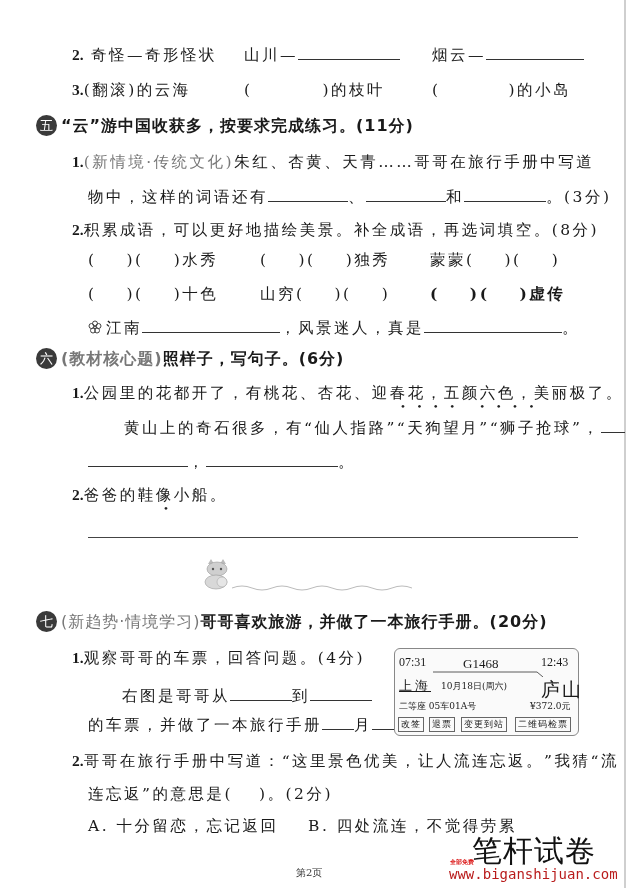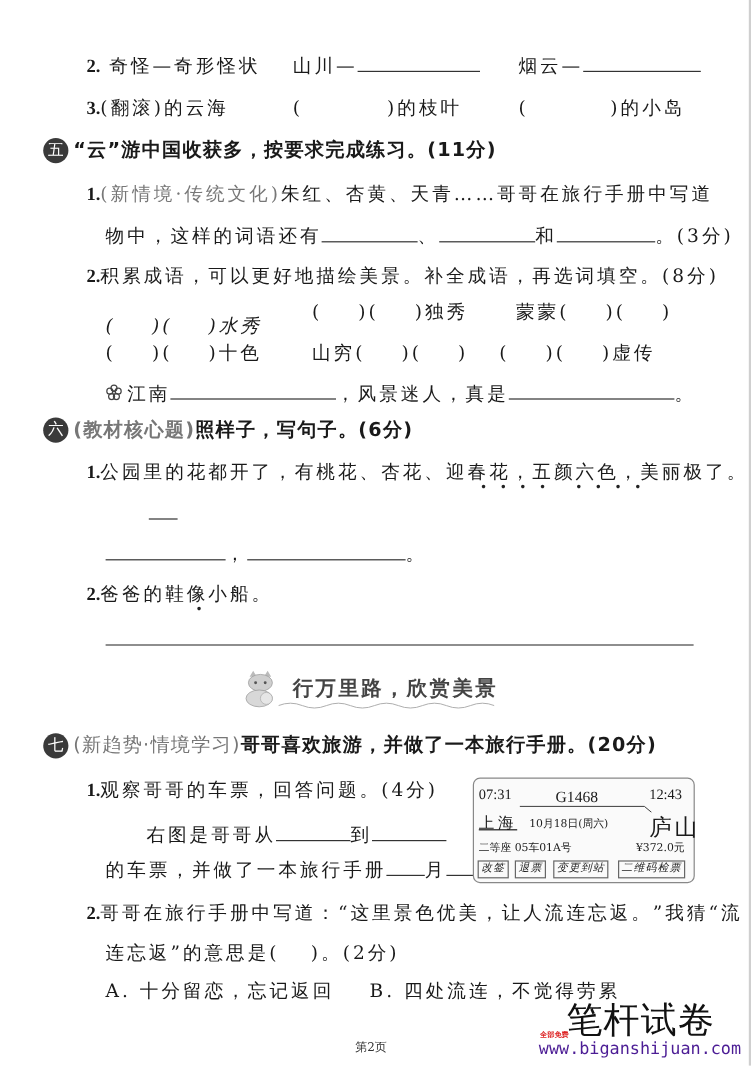--- a/index.html
+++ b/index.html
@@ -29,25 +29,25 @@
     position: absolute; left: 42px; top: 6px; font-size: 17px; font-weight: bold; color: #444;
     font-family: "DejaVu Serif", serif; letter-spacing: 2px;
   }
   .banner-wave { position: absolute; left: 30px; top: 28px; }
   .ticket {
     position: absolute; left: 394px; top: 648px; width: 183px; height: 86px;
     border: 1px solid #888; border-radius: 6px; background: #fafafa;
     font-size: 12px;
   }
   .ticket span { position: absolute; white-space: nowrap; }
-  .tk-btn { border: 1px solid #666; font-size: 9px; padding: 0 2px; line-height: 13px; letter-spacing: 1px; font-style: italic; }
+  .tk-btn { border: 1px solid #666; font-size: 9px; padding: 0 2px; line-height: 13px; letter-spacing: 1px; }
   .footer-page { position: absolute; left: 296px; top: 866px; font-size: 10px; color: #333; font-family: "DejaVu Serif", serif; }
   .wm-big { position: absolute; left: 472px; top: 835px; font-size: 30px; font-family: "DejaVu Sans", sans-serif; color: #111; letter-spacing: 1px; line-height: 32px; text-align: center; }
   .wm-red { position: absolute; left: 450px; top: 858px; font-size: 6px; color: #d22; font-family: "DejaVu Sans", sans-serif; font-weight: bold; }
-  .wm-url { position: absolute; left: 449px; top: 866px; font-size: 14px; font-family: "DejaVu Sans Mono", "Liberation Mono", monospace; color: #4c1d95; letter-spacing: 0px; }
+  .wm-url { position: absolute; left: 449px; top: 866px; font-size: 14px; font-family: "DejaVu Sans Mono", "Liberation Mono", monospace; color: #b91c1c; letter-spacing: 0px; }
 </style>
 </head>
 <body>
 
 <div class="right-edge"></div>
 
 <div class="line" style="left:72px; top:45px;">
   <span class="num">2.</span>
   <span>奇怪—奇形怪状</span>
 </div>
@@ -76,37 +76,37 @@
   <span class="num">1.</span><span class="gray">(新情境·传统文化)</span><span>朱红、杏黄、天青……哥哥在旅行手册中写道</span>
 </div>
 <div class="line" style="left:88px; top:187px;">
   <span>物中，这样的词语还有</span><span class="blank" style="width:80px;"></span><span>、</span><span class="blank" style="width:80px;"></span><span>和</span><span class="blank" style="width:82px;"></span><span>。(3分)</span>
 </div>
 
 <div class="line" style="left:72px; top:220px;">
   <span class="num">2.</span><span>积累成语，可以更好地描绘美景。补全成语，再选词填空。(8分)</span>
 </div>
 
-<div class="line" style="left:88px; top:262px;font-style:italic;">
+<div class="line" style="left:88px; top:250px;">
   <span>(</span><span class="paren-gap" style="width:30px;"></span><span>)(</span><span class="paren-gap" style="width:30px;"></span><span>)水秀</span>
 </div>
 <div class="line" style="left:260px; top:250px;">
   <span>(</span><span class="paren-gap" style="width:30px;"></span><span>)(</span><span class="paren-gap" style="width:30px;"></span><span>)独秀</span>
 </div>
 <div class="line" style="left:430px; top:250px;">
   <span>蒙蒙(</span><span class="paren-gap" style="width:30px;"></span><span>)(</span><span class="paren-gap" style="width:30px;"></span><span>)</span>
 </div>
 
 <div class="line" style="left:88px; top:284px;">
   <span>(</span><span class="paren-gap" style="width:30px;"></span><span>)(</span><span class="paren-gap" style="width:30px;"></span><span>)十色</span>
 </div>
 <div class="line" style="left:260px; top:284px;">
   <span>山穷(</span><span class="paren-gap" style="width:30px;"></span><span>)(</span><span class="paren-gap" style="width:30px;"></span><span>)</span>
 </div>
-<div class="line" style="left:416px; top:284px;">
+<div class="line" style="left:430px; top:284px;font-weight:bold;">
   <span>(</span><span class="paren-gap" style="width:30px;"></span><span>)(</span><span class="paren-gap" style="width:30px;"></span><span>)虚传</span>
 </div>
 
 <div class="line" style="left:88px; top:318px;">
   <span style="display:inline-block; width:14px; height:14px; vertical-align:-1px; margin-right:4px;">
     <svg width="14" height="14" viewBox="0 0 14 14">
         <g fill="none" stroke="#444" stroke-width="1">
           <circle cx="7" cy="3.5" r="2.5"></circle>
           <circle cx="10.5" cy="6" r="2.5"></circle>
           <circle cx="9" cy="10.5" r="2.5"></circle>
@@ -121,21 +121,21 @@
 <div class="line sec-title" style="left:36px; top:348px;">
   <span class="sec-badge">六</span><span class="gray bold-sans" style="font-weight:bold;">(教材核心题)</span><span class="bold-sans">照样子，写句子。(6分)</span>
 </div>
 
 <div class="line" style="left:72px; top:383px;">
   <span class="num">1.</span><span>公园里的花都开了，有桃花、杏花、迎春花，五颜六色，美丽极了。</span>
 </div>
 <div class="dots" style="left:400px; top:401px;">••••&nbsp;••••</div>
 
 <div class="line" style="left:124px; top:418px;">
-  <span class="blank" style="width:24px;"></span>
+  <span>黄山上的奇石很多，有“仙人指路”“天狗望月”“狮子抢球”，</span><span class="blank" style="width:24px;"></span>
 </div>
 <div class="line" style="left:88px; top:452px;">
   <span class="blank" style="width:100px;"></span><span>，</span><span class="blank" style="width:132px;"></span><span>。</span>
 </div>
 
 <div class="line" style="left:72px; top:485px;">
   <span class="num">2.</span><span>爸爸的鞋像小船。</span>
 </div>
 <div class="dots" style="left:163px; top:503px;">•</div>
 <div style="position:absolute; left:88px; top:537px; width:490px; border-bottom:1px solid #444;"></div>
@@ -144,21 +144,20 @@
   <span style="position:absolute; left:0; top:2px;">
     <svg width="30" height="32" viewBox="0 0 30 32">
       <path d="M6 6 L9 1 L12 6 Z M18 6 L21 1 L24 6 Z" fill="#bbb"></path>
       <ellipse cx="15" cy="11" rx="10" ry="7" fill="#cfcfcf" stroke="#999" stroke-width="0.6"></ellipse>
       <circle cx="11" cy="11" r="1.2" fill="#555"></circle>
         <circle cx="19" cy="11" r="1.2" fill="#555"></circle>
       <ellipse cx="14" cy="24" rx="11" ry="7" fill="#d8d8d8" stroke="#999" stroke-width="0.6"></ellipse>
       <circle cx="20" cy="24" r="5" fill="#e6e6e6" stroke="#aaa" stroke-width="0.6"></circle>
     </svg>
   </span>
-  <span class="banner-text">行万里路，欣赏美景</span>
   <svg class="banner-wave" width="180" height="8" viewBox="0 0 180 8">
     <path d="M0 4 Q10 0 20 4 T40 4 T60 4 T80 4 T100 4 T120 4 T140 4 T160 4 T180 4" fill="none" stroke="#aaa" stroke-width="0.8"></path>
   </svg>
 </div>
 
 <div class="line sec-title" style="left:36px; top:611px;">
   <span class="sec-badge">七</span><span class="gray bold-sans" style="font-weight:normal;">(新趋势·情境学习)</span><span class="bold-sans">哥哥喜欢旅游，并做了一本旅行手册。(20分)</span>
 </div>
 
 <div class="line" style="left:72px; top:648px;">

